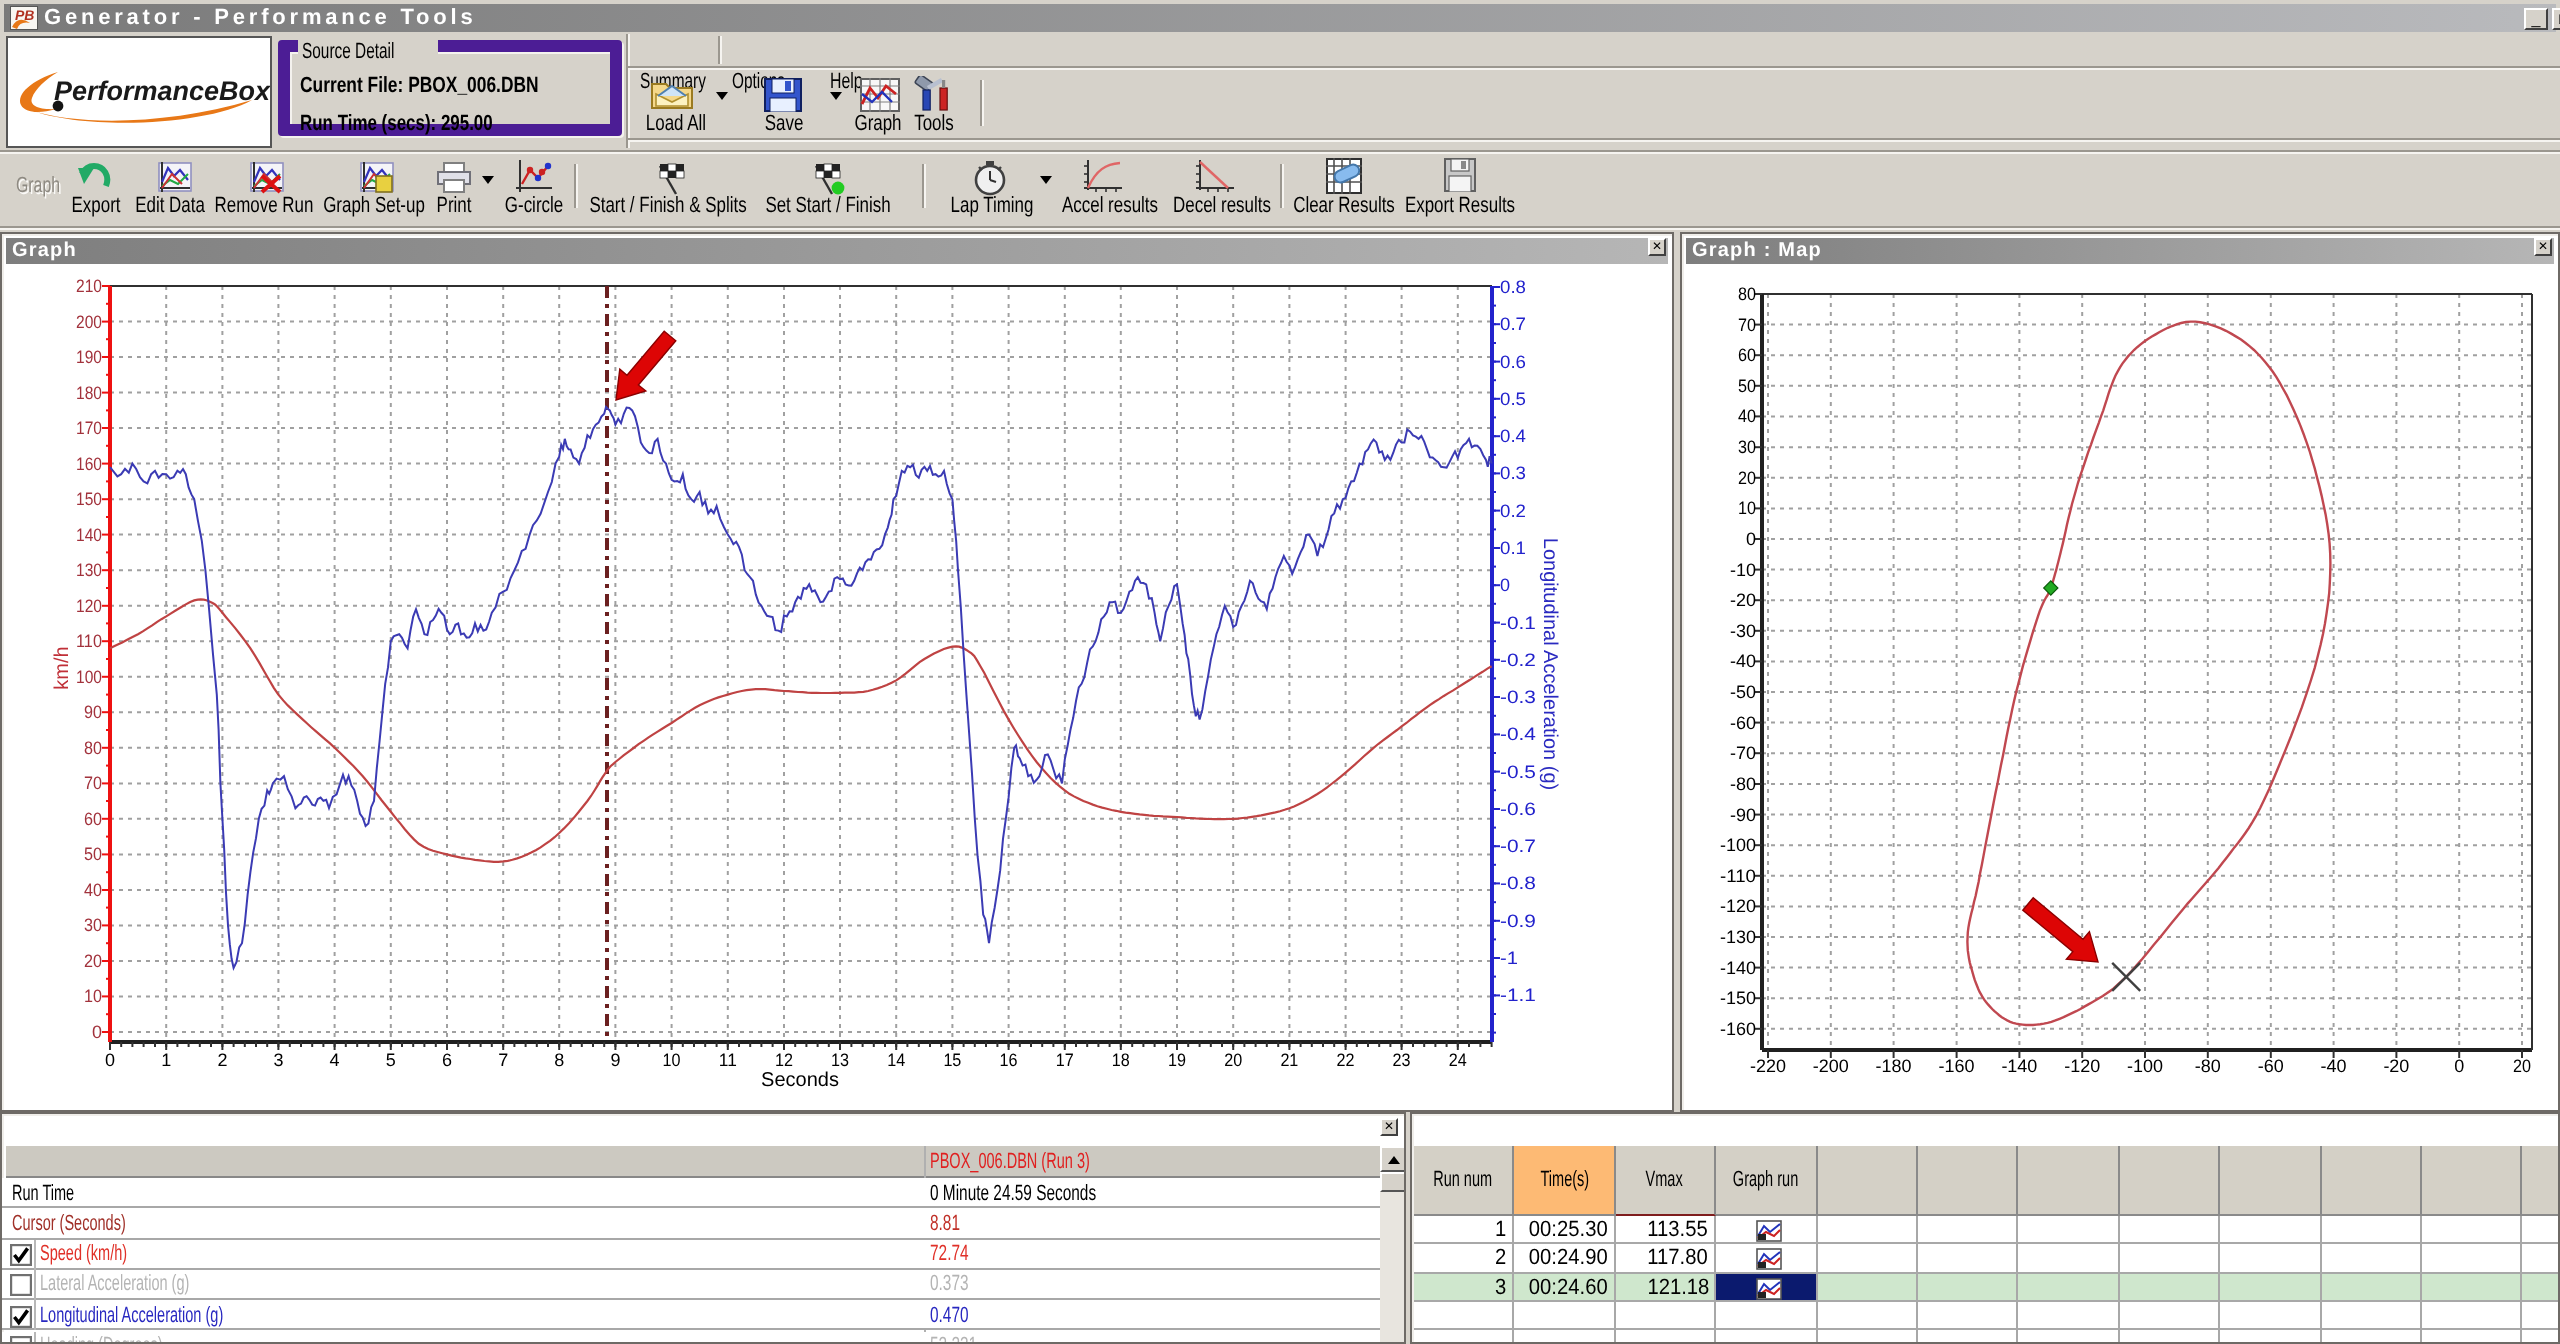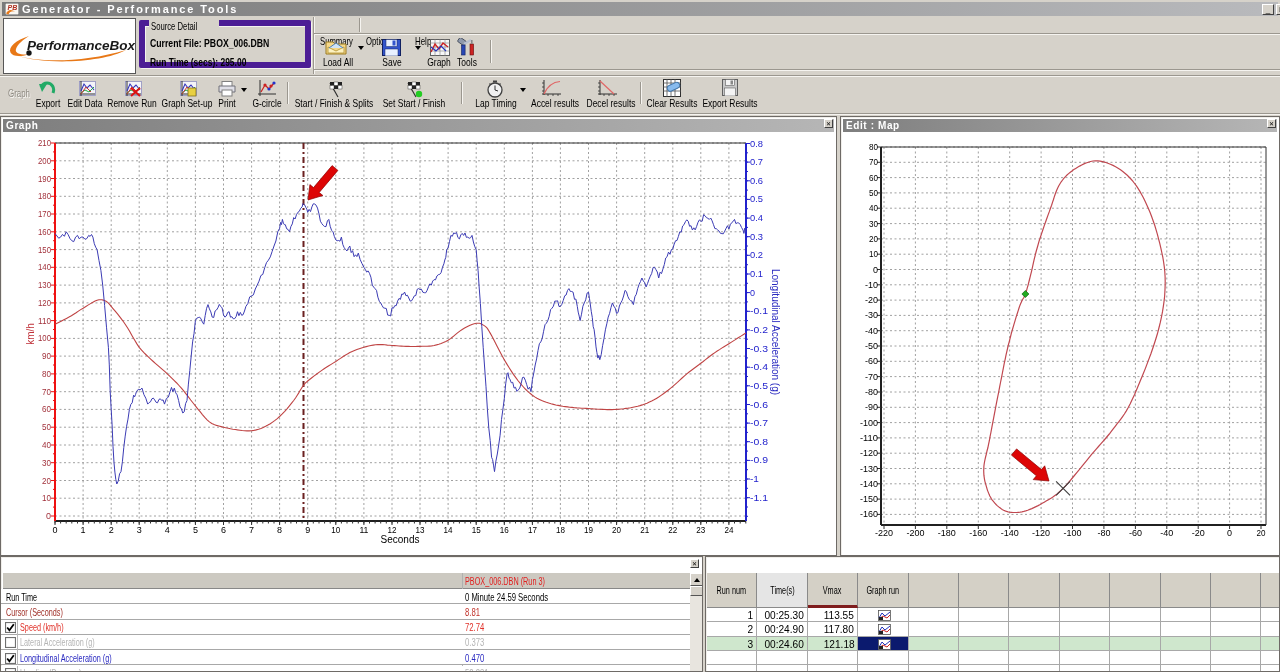--- a/index.html
+++ b/index.html
@@ -640,21 +640,21 @@
   <text x="34" y="334" font-size="10" fill="#c03038" transform="rotate(-90 34 334)" text-anchor="middle">km/h</text>
   <text x="772" y="332" font-size="10" fill="#2a2ac0" transform="rotate(90 772 332)" text-anchor="middle">Longitudinal Acceleration (g)</text>
   <line x1="303.5" y1="143.0" x2="303.5" y2="521.0" stroke="#6b2020" stroke-width="2" stroke-dasharray="6 3 2 3"></line>
   <polyline points="55.0,324.2 56.5,323.4 58.6,322.4 61.1,321.2 63.8,319.8 66.5,318.4 69.0,317.1 71.4,315.7 73.7,314.2 76.1,312.7 78.4,311.1 80.7,309.6 83.1,308.2 85.5,306.7 88.0,305.1 90.5,303.6 92.9,302.2 95.1,301.0 97.1,300.2 98.9,299.8 100.4,299.7 101.9,299.8 103.2,300.1 104.4,300.6 105.5,301.1 106.5,301.6 107.3,302.1 108.0,302.7 108.8,303.5 109.8,304.7 111.2,306.4 113.0,308.6 115.2,311.2 117.7,314.2 120.2,317.4 122.8,320.8 125.2,324.2 127.5,327.8 129.9,331.8 132.2,335.9 134.6,340.0 136.9,343.9 139.2,347.3 141.6,350.2 143.9,352.7 146.3,355.0 148.6,357.2 150.9,359.3 153.3,361.5 155.6,363.6 158.0,365.7 160.3,367.7 162.6,369.7 165.0,371.7 167.3,373.9 169.7,376.1 172.0,378.4 174.3,380.7 176.7,383.0 179.0,385.5 181.4,388.1 183.7,390.9 186.0,393.8 188.4,396.9 190.7,400.0 193.1,403.0 195.4,405.9 197.7,408.8 200.1,411.7 202.4,414.6 204.8,417.4 207.1,419.8 209.4,421.9 211.8,423.4 214.1,424.5 216.5,425.4 218.8,426.0 221.1,426.6 223.5,427.2 225.8,427.8 228.2,428.3 230.5,428.8 232.8,429.2 235.2,429.5 237.5,429.9 239.9,430.2 242.2,430.5 244.5,430.7 246.9,430.9 249.2,430.9 251.6,430.7 253.9,430.4 256.2,429.9 258.6,429.2 260.9,428.4 263.3,427.4 265.6,426.3 267.9,425.1 270.3,423.7 272.6,422.1 275.0,420.4 277.3,418.6 279.6,416.5 282.0,414.2 284.5,411.6 287.0,408.8 289.4,405.9 291.6,403.1 293.7,400.5 295.5,398.0 297.1,395.5 298.6,393.1 299.9,390.8 301.2,388.7 302.4,386.9 303.4,385.5 304.1,384.5 304.7,383.8 305.4,383.0 306.4,382.2 307.7,381.0 309.6,379.5 311.8,377.7 314.2,375.9 316.8,374.0 319.3,372.1 321.8,370.4 324.1,368.8 326.4,367.3 328.8,365.8 331.1,364.4 333.5,362.9 335.8,361.5 338.1,359.9 340.5,358.4 342.8,356.8 345.2,355.3 347.5,353.9 349.8,352.6 352.2,351.5 354.5,350.5 356.9,349.5 359.2,348.7 361.5,348.0 363.9,347.3 366.2,346.6 368.6,346.0 370.9,345.5 373.2,345.1 375.6,344.8 377.9,344.6 380.3,344.5 382.6,344.6 384.9,344.8 387.3,345.1 389.6,345.3 392.0,345.5 394.3,345.6 396.6,345.8 399.0,346.0 401.3,346.1 403.7,346.3 406.0,346.4 408.3,346.4 410.7,346.5 413.0,346.5 415.4,346.5 417.7,346.4 420.0,346.4 422.4,346.3 424.7,346.3 427.1,346.3 429.4,346.1 431.7,345.9 434.1,345.5 436.4,344.9 438.8,344.2 441.1,343.4 443.4,342.5 445.8,341.4 448.1,340.2 450.5,338.6 452.8,336.8 455.1,334.9 457.5,332.9 459.8,331.1 462.2,329.5 464.6,328.1 467.0,326.8 469.5,325.6 471.9,324.5 474.2,323.8 476.2,323.3 478.0,323.2 479.5,323.3 480.9,323.8 482.2,324.4 483.4,325.1 484.6,325.9 485.6,326.6 486.4,327.3 487.1,328.0 487.8,329.1 488.8,330.7 490.2,333.1 492.1,336.4 494.3,340.7 496.7,345.5 499.3,350.5 501.8,355.3 504.3,359.7 506.6,363.6 509.0,367.5 511.3,371.1 513.6,374.6 516.0,377.9 518.3,381.0 520.7,383.9 523.0,386.5 525.3,389.0 527.7,391.3 530.0,393.3 532.4,395.2 534.7,396.9 537.0,398.2 539.4,399.4 541.7,400.5 544.1,401.4 546.4,402.3 548.7,403.1 551.1,403.8 553.4,404.4 555.8,405.0 558.1,405.4 560.4,405.9 562.8,406.3 565.1,406.6 567.5,406.9 569.8,407.2 572.1,407.4 574.5,407.7 576.8,407.9 579.2,408.0 581.5,408.2 583.8,408.3 586.2,408.4 588.5,408.5 590.9,408.7 593.2,408.9 595.5,409.0 597.9,409.2 600.2,409.3 602.6,409.4 604.9,409.5 607.2,409.6 609.6,409.6 611.9,409.6 614.3,409.5 616.6,409.4 618.9,409.3 621.3,409.0 623.6,408.8 626.0,408.4 628.3,408.1 630.6,407.7 633.0,407.2 635.3,406.7 637.7,406.2 640.0,405.6 642.3,404.9 644.7,404.1 647.0,403.2 649.4,402.1 651.7,401.0 654.0,399.8 656.4,398.4 658.7,397.0 661.1,395.4 663.4,393.8 665.7,392.0 668.1,390.2 670.4,388.3 672.8,386.3 675.1,384.3 677.4,382.3 679.8,380.1 682.1,378.0 684.5,375.9 686.8,373.9 689.1,372.0 691.5,370.2 693.8,368.5 696.2,366.7 698.5,365.0 700.8,363.2 703.2,361.5 705.5,359.6 707.9,357.8 710.2,356.0 712.5,354.3 714.9,352.6 717.2,351.0 719.5,349.6 721.7,348.1 724.0,346.7 726.4,345.3 728.9,343.7 731.8,341.9 735.0,339.9 738.2,337.8 741.3,335.9 743.9,334.2 745.8,333.1" fill="none" stroke="#bf4343" stroke-width="1.1"></polyline>
   <polyline points="55.0,233.6 56.9,235.9 58.7,238.2 60.6,237.1 62.5,234.4 64.4,236.3 66.2,231.8 68.1,234.5 70.0,238.6 71.8,240.7 73.7,241.7 75.6,237.1 77.5,235.4 79.3,238.9 81.2,237.0 83.1,237.1 85.0,239.3 86.8,238.6 88.7,235.4 90.1,236.4 91.5,234.5 92.9,237.1 94.3,243.7 95.7,247.2 97.1,249.6 99.0,260.6 100.9,270.4 102.7,285.1 104.6,305.3 106.5,327.2 108.4,347.3 109.3,364.9 110.2,391.6 111.2,409.4 112.1,424.9 113.0,446.3 114.0,462.7 114.9,472.1 115.8,479.4 116.8,484.0 118.2,481.1 119.6,473.7 121.0,471.6 122.4,461.8 123.8,447.4 125.2,436.1 126.6,426.3 128.0,419.1 129.4,409.4 130.8,404.4 132.2,402.8 133.6,395.2 134.6,396.9 135.5,394.7 136.4,391.7 138.3,389.3 140.2,389.8 142.0,388.1 143.9,394.6 145.8,398.2 147.7,404.1 149.1,402.6 150.5,401.8 151.9,398.8 153.3,398.1 154.7,399.9 156.1,402.3 157.5,402.8 158.9,399.5 160.3,398.8 161.7,400.4 163.1,399.9 164.5,404.1 166.4,398.5 168.3,397.2 170.1,391.7 171.5,387.4 172.9,391.7 174.3,388.1 175.7,392.8 177.1,394.8 178.6,400.5 180.0,406.9 181.4,408.9 182.8,413.0 184.2,411.8 185.6,403.6 187.0,400.5 188.4,384.1 189.8,370.5 191.2,356.1 192.6,341.9 194.0,333.7 195.4,320.6 196.8,318.2 198.2,317.6 199.6,317.1 201.0,318.9 202.4,322.1 203.8,324.2 205.2,315.5 206.6,308.3 208.0,304.6 209.4,308.9 210.8,311.9 212.2,317.1 213.7,317.5 215.1,311.0 216.5,310.0 217.9,307.8 219.3,304.4 220.7,306.4 222.1,307.9 223.5,314.9 224.9,317.1 226.3,316.0 227.7,312.4 229.1,311.7 230.5,317.2 231.9,316.7 233.3,318.8 234.7,318.6 236.1,316.6 237.5,311.7 238.9,315.7 240.3,312.4 241.7,315.3 243.1,314.7 244.5,311.0 245.9,306.4 247.8,303.6 249.7,296.9 251.6,295.8 253.4,294.9 255.3,289.0 257.2,285.1 259.0,281.2 260.9,275.5 262.8,274.4 264.7,267.7 266.5,262.6 268.4,260.2 270.3,256.9 272.2,251.3 274.0,246.0 275.9,241.0 277.8,231.7 279.6,228.3 280.6,222.4 281.5,224.6 282.4,219.4 283.4,223.2 284.3,224.6 285.3,224.7 286.7,228.8 288.1,229.5 289.5,231.8 290.9,226.5 292.3,223.9 293.7,217.6 295.1,219.0 296.5,214.6 297.9,212.3 299.3,211.3 300.7,208.3 302.1,206.9 303.0,203.5 304.0,204.5 304.9,205.2 305.8,207.4 306.8,209.1 307.7,212.3 309.1,209.4 310.5,211.6 311.9,206.9 313.3,203.8 314.7,204.0 316.1,205.2 317.5,208.1 319.0,213.9 320.4,221.2 321.8,223.6 323.2,225.3 324.6,226.5 326.0,226.6 327.4,220.9 328.8,219.4 330.2,226.3 331.6,230.4 333.0,231.8 334.4,236.6 335.8,239.9 337.2,240.7 338.6,240.5 340.0,241.2 341.4,237.1 342.8,244.5 344.2,247.7 345.6,249.6 347.0,250.9 348.4,248.1 349.8,246.0 351.2,252.6 352.6,250.7 354.1,256.7 355.5,254.8 356.9,256.6 358.3,253.1 360.1,259.4 362.0,263.6 363.9,267.3 365.3,269.4 366.7,272.1 368.1,270.9 369.5,273.4 370.9,277.2 372.3,285.1 373.7,287.1 375.1,288.7 376.5,290.4 377.9,297.2 379.3,301.3 380.7,302.9 382.1,305.6 383.5,307.9 384.9,308.2 386.3,308.5 387.7,315.1 389.2,315.3 390.6,316.0 392.0,307.7 393.4,308.2 394.8,305.6 396.2,305.7 397.6,301.1 399.0,298.4 400.4,299.4 401.8,294.0 403.2,294.4 404.6,292.1 406.0,295.8 407.4,295.2 408.8,298.0 410.2,301.1 411.6,300.8 413.0,298.4 414.4,295.8 415.8,295.5 417.2,289.3 418.6,288.6 420.0,289.6 421.4,289.2 422.8,292.2 424.3,292.7 425.7,292.8 427.1,290.4 428.5,286.7 429.9,283.8 431.3,285.1 432.7,281.1 434.1,279.6 435.5,279.8 436.9,276.0 438.3,274.7 439.7,274.4 441.1,272.6 442.5,267.2 443.9,263.8 444.8,260.0 445.8,257.3 446.7,249.6 448.1,247.9 449.5,241.5 450.9,235.4 452.3,236.3 453.7,232.9 455.1,233.6 456.5,232.4 457.9,237.5 459.4,238.9 460.8,234.9 462.2,233.4 463.6,235.4 465.0,233.0 466.4,237.4 467.8,237.1 469.2,238.3 470.6,237.7 472.0,235.4 473.4,242.0 474.8,246.7 476.2,249.6 477.1,260.6 478.1,270.7 479.0,285.1 480.4,303.6 481.8,326.7 483.2,347.3 484.6,367.0 486.0,386.8 487.4,409.4 488.8,428.1 490.2,440.4 491.6,457.4 492.6,459.5 493.5,465.1 494.5,471.6 495.9,461.1 497.3,454.0 498.7,445.0 500.1,435.2 501.5,419.4 502.9,409.4 504.3,398.7 505.7,383.8 507.1,373.9 508.0,372.7 509.0,378.1 509.9,379.2 511.3,382.8 512.7,382.3 514.1,388.1 515.5,387.3 516.9,391.4 518.3,389.9 519.7,388.1 521.1,383.8 522.5,377.5 523.9,377.2 525.3,380.2 526.7,384.6 528.1,389.2 529.6,387.2 531.0,391.7 532.4,379.7 533.8,372.9 535.2,365.0 536.6,358.9 538.0,350.5 539.4,343.7 540.8,341.9 542.2,338.5 543.6,331.3 545.0,324.7 546.4,323.2 547.8,320.6 549.2,316.3 550.6,309.6 552.0,308.2 553.4,306.2 554.8,301.1 556.2,301.1 557.6,300.8 559.0,306.5 560.4,306.4 561.8,304.4 563.2,300.6 564.7,295.8 566.1,295.0 567.5,290.5 568.9,288.6 570.3,291.4 571.7,291.5 573.1,292.2 574.5,299.3 575.9,299.1 577.3,306.4 578.2,312.1 579.2,316.1 580.1,320.6 581.5,314.2 582.9,306.2 584.3,302.9 585.7,299.8 587.1,293.1 588.5,292.2 589.5,298.7 590.4,305.0 591.3,311.7 592.3,317.5 593.2,326.7 594.1,329.5 595.1,337.6 596.0,346.9 596.9,352.6 597.9,358.1 598.8,355.4 599.8,359.7 601.2,354.7 602.6,345.7 604.0,338.4 605.4,329.8 606.8,323.8 608.2,317.1 609.6,313.4 611.0,307.5 612.4,302.9 613.8,306.1 615.2,308.1 616.6,313.5 618.0,312.5 619.4,306.0 620.8,302.9 622.2,300.3 623.6,296.0 625.0,290.4 626.4,291.6 627.8,296.3 629.2,299.3 630.6,300.7 632.0,301.2 633.4,304.6 634.9,296.7 636.3,294.3 637.7,288.6 639.1,284.4 640.5,281.5 641.9,278.0 643.3,280.9 644.7,282.7 646.1,286.9 647.5,283.6 648.9,279.6 650.3,276.2 651.7,273.4 653.1,267.5 654.5,267.3 655.9,269.6 657.3,272.0 658.7,278.0 660.1,272.2 661.5,273.6 662.9,269.1 664.3,264.6 665.7,258.0 667.1,256.7 668.5,252.1 670.0,254.3 671.4,249.6 672.8,249.0 674.2,244.0 675.6,240.7 677.0,240.5 678.4,236.4 679.8,231.8 681.2,232.2 682.6,226.0 684.0,224.7 685.4,221.7 686.8,219.8 688.2,221.2 689.6,226.3 691.0,225.7 692.4,230.0 693.8,227.8 695.2,229.9 696.6,226.5 698.0,222.3 699.4,219.9 700.8,221.2 702.2,221.2 703.6,214.7 705.1,215.8 706.5,217.7 707.9,218.3 709.3,219.4 710.7,218.0 712.1,220.8 713.5,224.7 714.9,228.6 716.3,228.7 717.7,230.0 719.1,231.1 720.5,233.4 721.9,233.6 723.3,233.8 724.7,231.2 726.1,228.3 727.5,225.7 728.9,229.0 730.3,224.7 731.7,222.6 733.1,221.5 734.5,219.4 735.9,223.6 737.3,222.8 738.7,222.9 740.2,224.5 741.6,227.6 743.0,230.0 743.9,233.4 744.8,228.1 745.8,231.8" fill="none" stroke="#3b3bb4" stroke-width="1"></polyline>
   <polygon points="332.1,165.6 313.5,187.6 309.9,184.6 308.0,200.0 322.9,195.5 319.2,192.5 337.9,170.4" fill="#dd0505" stroke="#8b0000" stroke-width="0.7"></polygon>
  </g>
 </svg>
 
 <div class="panel" style="left:840px;top:116px;width:440px;height:440px;">
- <div class="ptitle">Edit : Map</div>
+ <div class="ptitle">Graph : Map</div>
  <div class="pclose" style="right:3px;">✕</div>
 </div>
 <svg class="abs" style="left:840px;top:116px" width="440" height="440" viewBox="840 116 440 440">
   <g stroke="#a0a0a0" stroke-width="1" stroke-dasharray="2 2.5">
    <line x1="884.0" y1="147.0" x2="884.0" y2="525.0"></line>
       <line x1="915.4" y1="147.0" x2="915.4" y2="525.0"></line>
       <line x1="946.8" y1="147.0" x2="946.8" y2="525.0"></line>
       <line x1="978.3" y1="147.0" x2="978.3" y2="525.0"></line>
       <line x1="1009.7" y1="147.0" x2="1009.7" y2="525.0"></line>
       <line x1="1041.1" y1="147.0" x2="1041.1" y2="525.0"></line>
@@ -830,22 +830,22 @@
    <div class="abs" style="left:0;top:0;width:13px;height:13px;background:#d6d2ca;border:1px solid;border-color:#fff #555 #555 #fff;">
      <div style="width:0;height:0;border-left:3px solid transparent;border-right:3px solid transparent;border-bottom:4px solid #000;margin:4px auto;"></div>
    </div>
    <div class="abs" style="left:0;top:13px;width:13px;height:10px;background:#d6d2ca;border:1px solid;border-color:#fff #555 #555 #fff;"></div>
    <div class="abs" style="left:0;top:23px;width:13px;height:77px;background:#e8e5df;"></div>
  </div>
 </div>
 
 <div class="panel" style="left:705px;top:556px;width:575px;height:116px;overflow:hidden;">
  <div class="abs" style="left:1.0px;top:16px;width:50.4px;height:35px;background:#d4d0c6;border-right:1px solid #8a8a8a;border-bottom:1px solid #8a8a8a;font-size:11px;text-align:center;line-height:35px;white-space:nowrap;"><span class="sq" style="transform:scaleX(0.66);transform-origin:50% 50%;">Run num</span></div>
-    <div class="abs" style="left:51.4px;top:16px;width:50.4px;height:35px;background:#e5e5e5;border-right:1px solid #8a8a8a;border-bottom:1px solid #8a8a8a;font-size:11px;text-align:center;line-height:35px;white-space:nowrap;"><span class="sq" style="transform:scaleX(0.66);transform-origin:50% 50%;">Time(s)</span></div>
-    <div class="abs" style="left:101.8px;top:16px;width:50.4px;height:35px;background:#d4d0c6;border-right:1px solid #8a8a8a;border-bottom:3px solid #7f1d1d;font-size:11px;text-align:center;line-height:35px;white-space:nowrap;"><span class="sq" style="transform:scaleX(0.66);transform-origin:50% 50%;">Vmax</span></div>
+    <div class="abs" style="left:51.4px;top:16px;width:50.4px;height:35px;background:#fdba74;border-right:1px solid #8a8a8a;border-bottom:1px solid #8a8a8a;font-size:11px;text-align:center;line-height:35px;white-space:nowrap;"><span class="sq" style="transform:scaleX(0.66);transform-origin:50% 50%;">Time(s)</span></div>
+    <div class="abs" style="left:101.8px;top:16px;width:50.4px;height:35px;background:#d4d0c6;border-right:1px solid #8a8a8a;border-bottom:1px solid #7f1d1d;font-size:11px;text-align:center;line-height:35px;white-space:nowrap;"><span class="sq" style="transform:scaleX(0.66);transform-origin:50% 50%;">Vmax</span></div>
     <div class="abs" style="left:152.2px;top:16px;width:50.4px;height:35px;background:#d4d0c6;border-right:1px solid #8a8a8a;border-bottom:1px solid #8a8a8a;font-size:11px;text-align:center;line-height:35px;white-space:nowrap;"><span class="sq" style="transform:scaleX(0.66);transform-origin:50% 50%;">Graph run</span></div>
     <div class="abs" style="left:202.6px;top:16px;width:50.4px;height:35px;background:#d4d0c6;border-right:1px solid #8a8a8a;border-bottom:1px solid #8a8a8a;font-size:11px;text-align:center;line-height:35px;white-space:nowrap;"><span class="sq" style="transform:scaleX(0.66);transform-origin:50% 50%;"></span></div>
     <div class="abs" style="left:253.0px;top:16px;width:50.4px;height:35px;background:#d4d0c6;border-right:1px solid #8a8a8a;border-bottom:1px solid #8a8a8a;font-size:11px;text-align:center;line-height:35px;white-space:nowrap;"><span class="sq" style="transform:scaleX(0.66);transform-origin:50% 50%;"></span></div>
     <div class="abs" style="left:303.4px;top:16px;width:50.4px;height:35px;background:#d4d0c6;border-right:1px solid #8a8a8a;border-bottom:1px solid #8a8a8a;font-size:11px;text-align:center;line-height:35px;white-space:nowrap;"><span class="sq" style="transform:scaleX(0.66);transform-origin:50% 50%;"></span></div>
     <div class="abs" style="left:353.8px;top:16px;width:50.4px;height:35px;background:#d4d0c6;border-right:1px solid #8a8a8a;border-bottom:1px solid #8a8a8a;font-size:11px;text-align:center;line-height:35px;white-space:nowrap;"><span class="sq" style="transform:scaleX(0.66);transform-origin:50% 50%;"></span></div>
     <div class="abs" style="left:404.2px;top:16px;width:50.4px;height:35px;background:#d4d0c6;border-right:1px solid #8a8a8a;border-bottom:1px solid #8a8a8a;font-size:11px;text-align:center;line-height:35px;white-space:nowrap;"><span class="sq" style="transform:scaleX(0.66);transform-origin:50% 50%;"></span></div>
     <div class="abs" style="left:454.6px;top:16px;width:50.4px;height:35px;background:#d4d0c6;border-right:1px solid #8a8a8a;border-bottom:1px solid #8a8a8a;font-size:11px;text-align:center;line-height:35px;white-space:nowrap;"><span class="sq" style="transform:scaleX(0.66);transform-origin:50% 50%;"></span></div>
     <div class="abs" style="left:505.0px;top:16px;width:50.4px;height:35px;background:#d4d0c6;border-right:1px solid #8a8a8a;border-bottom:1px solid #8a8a8a;font-size:11px;text-align:center;line-height:35px;white-space:nowrap;"><span class="sq" style="transform:scaleX(0.66);transform-origin:50% 50%;"></span></div>
     <div class="abs" style="left:555.4px;top:16px;width:50.4px;height:35px;background:#d4d0c6;border-right:1px solid #8a8a8a;border-bottom:1px solid #8a8a8a;font-size:11px;text-align:center;line-height:35px;white-space:nowrap;"><span class="sq" style="transform:scaleX(0.66);transform-origin:50% 50%;"></span></div>
     <div class="abs" style="left:1.0px;top:51.0px;width:50.4px;height:14.3px;background:#fff;border-right:1px solid #a8a8a8;border-bottom:1px solid #a8a8a8;font-size:11px;">

